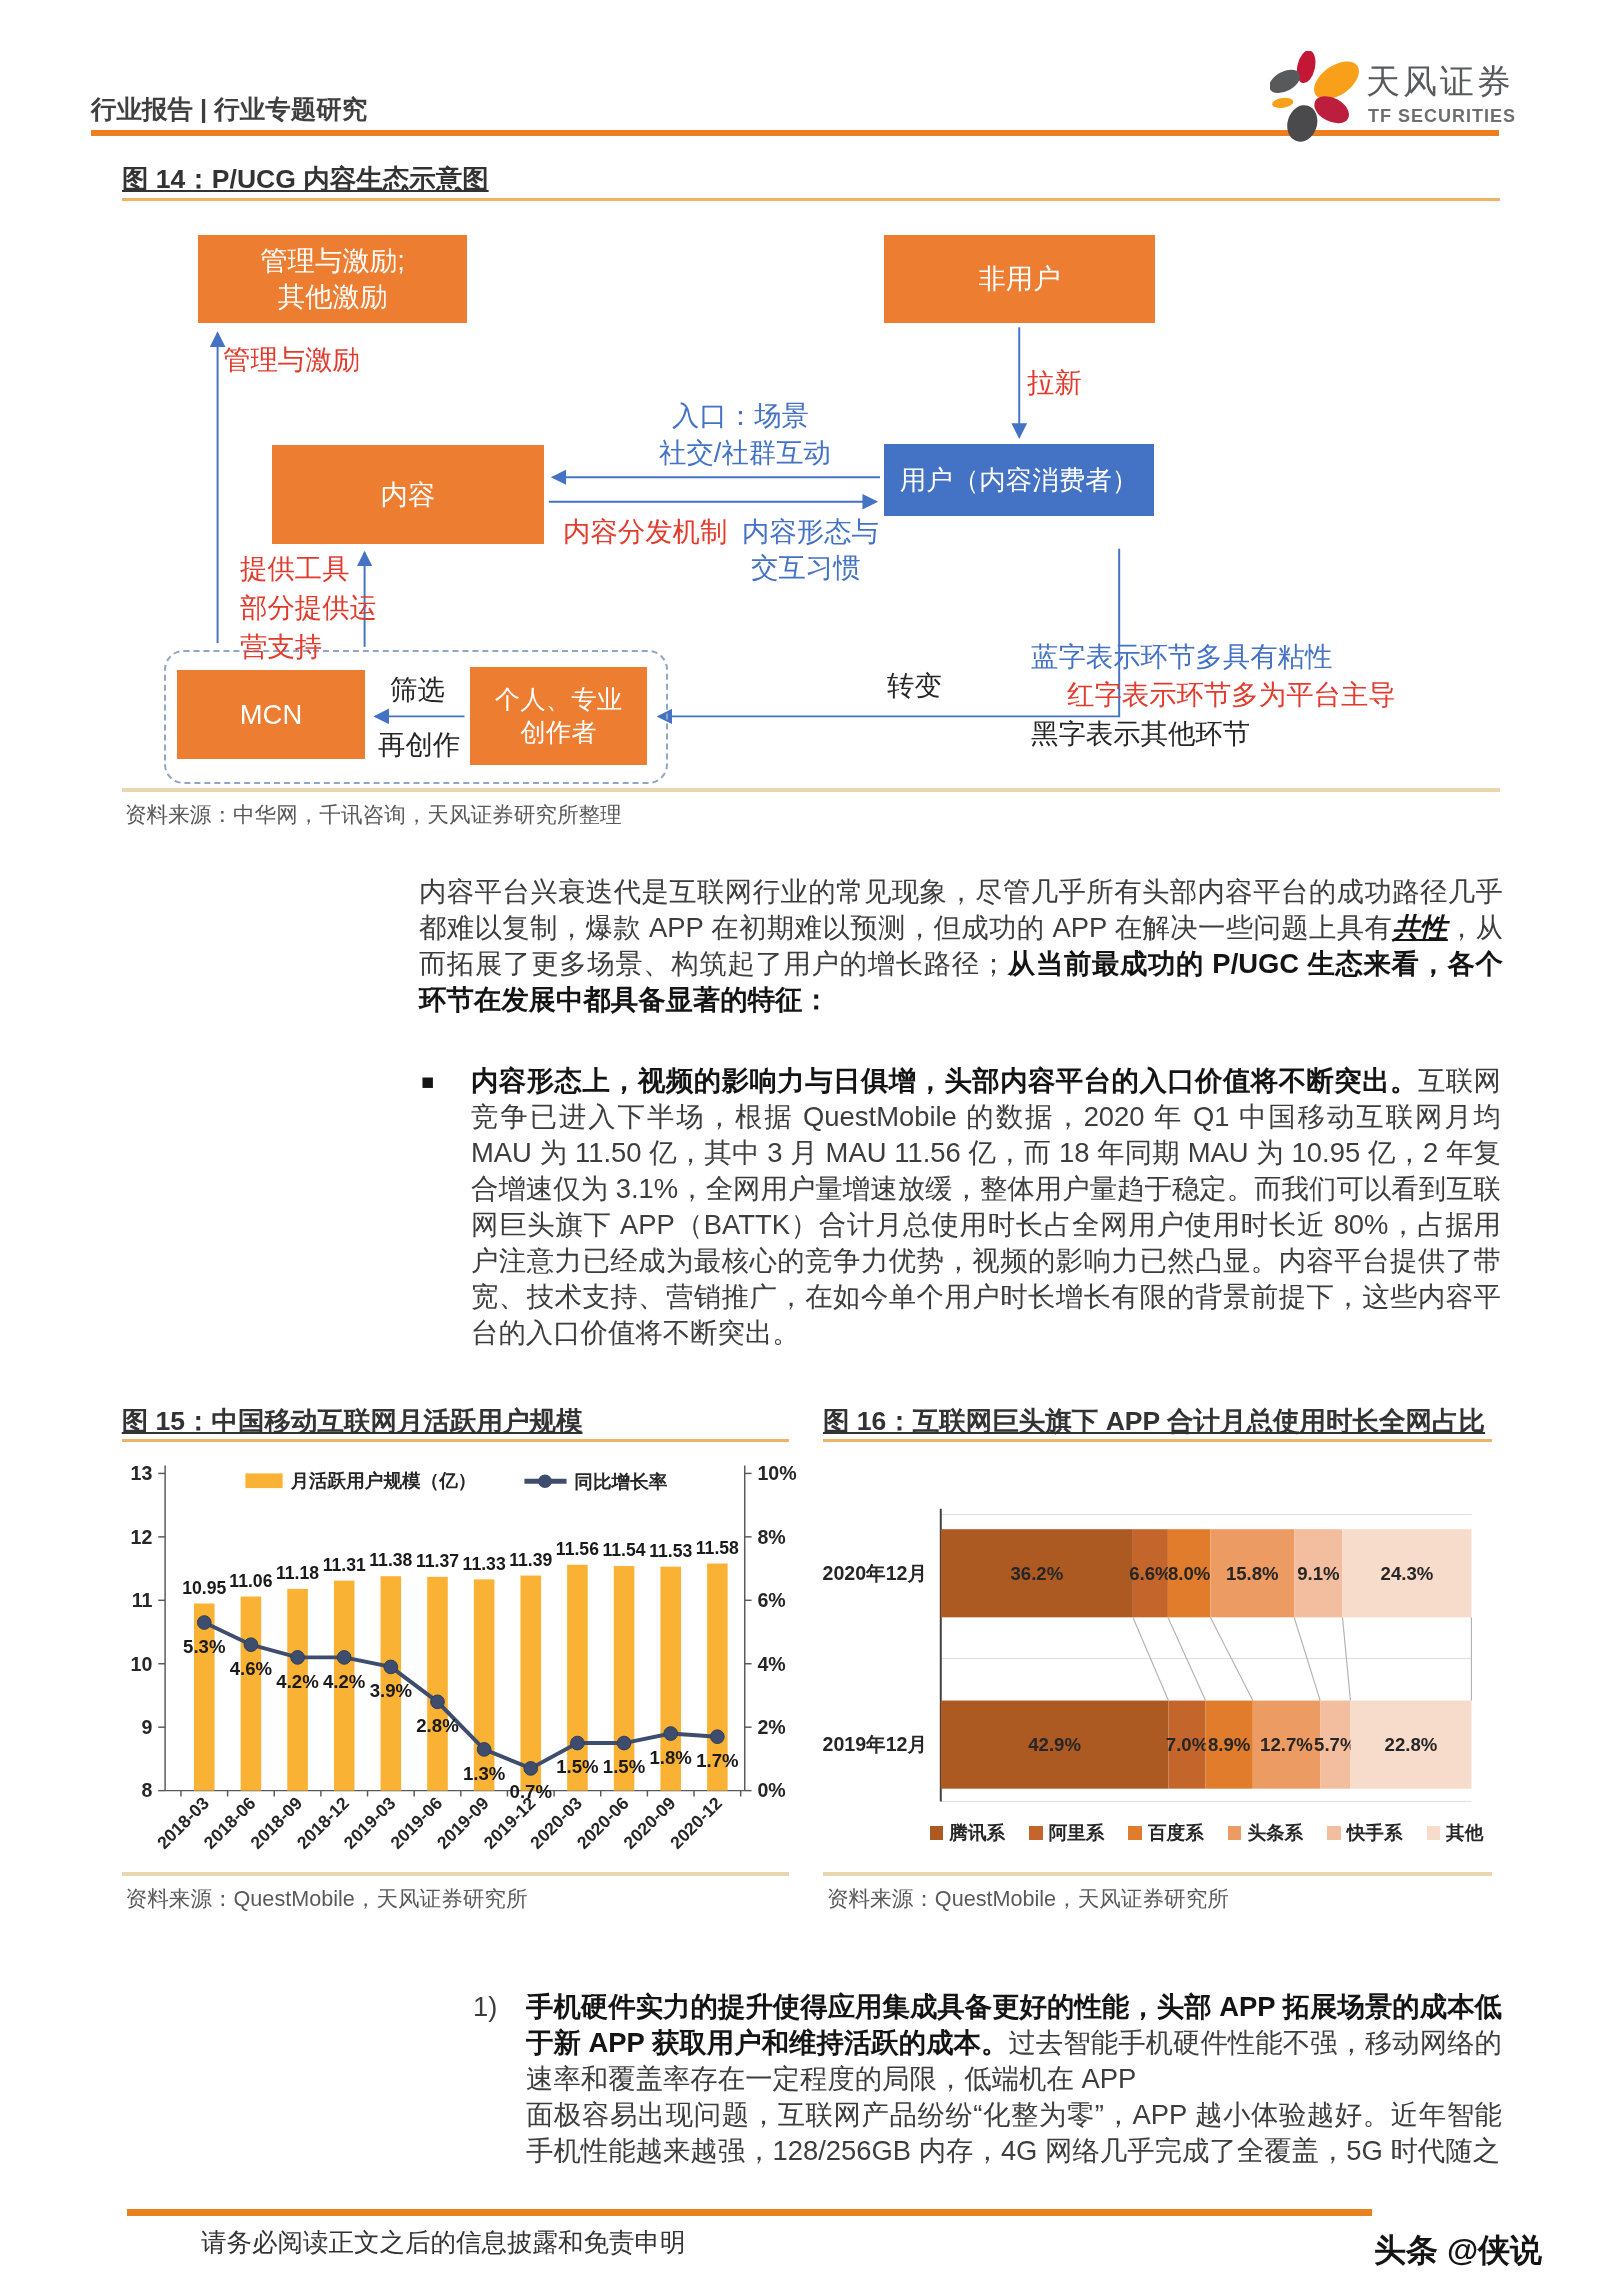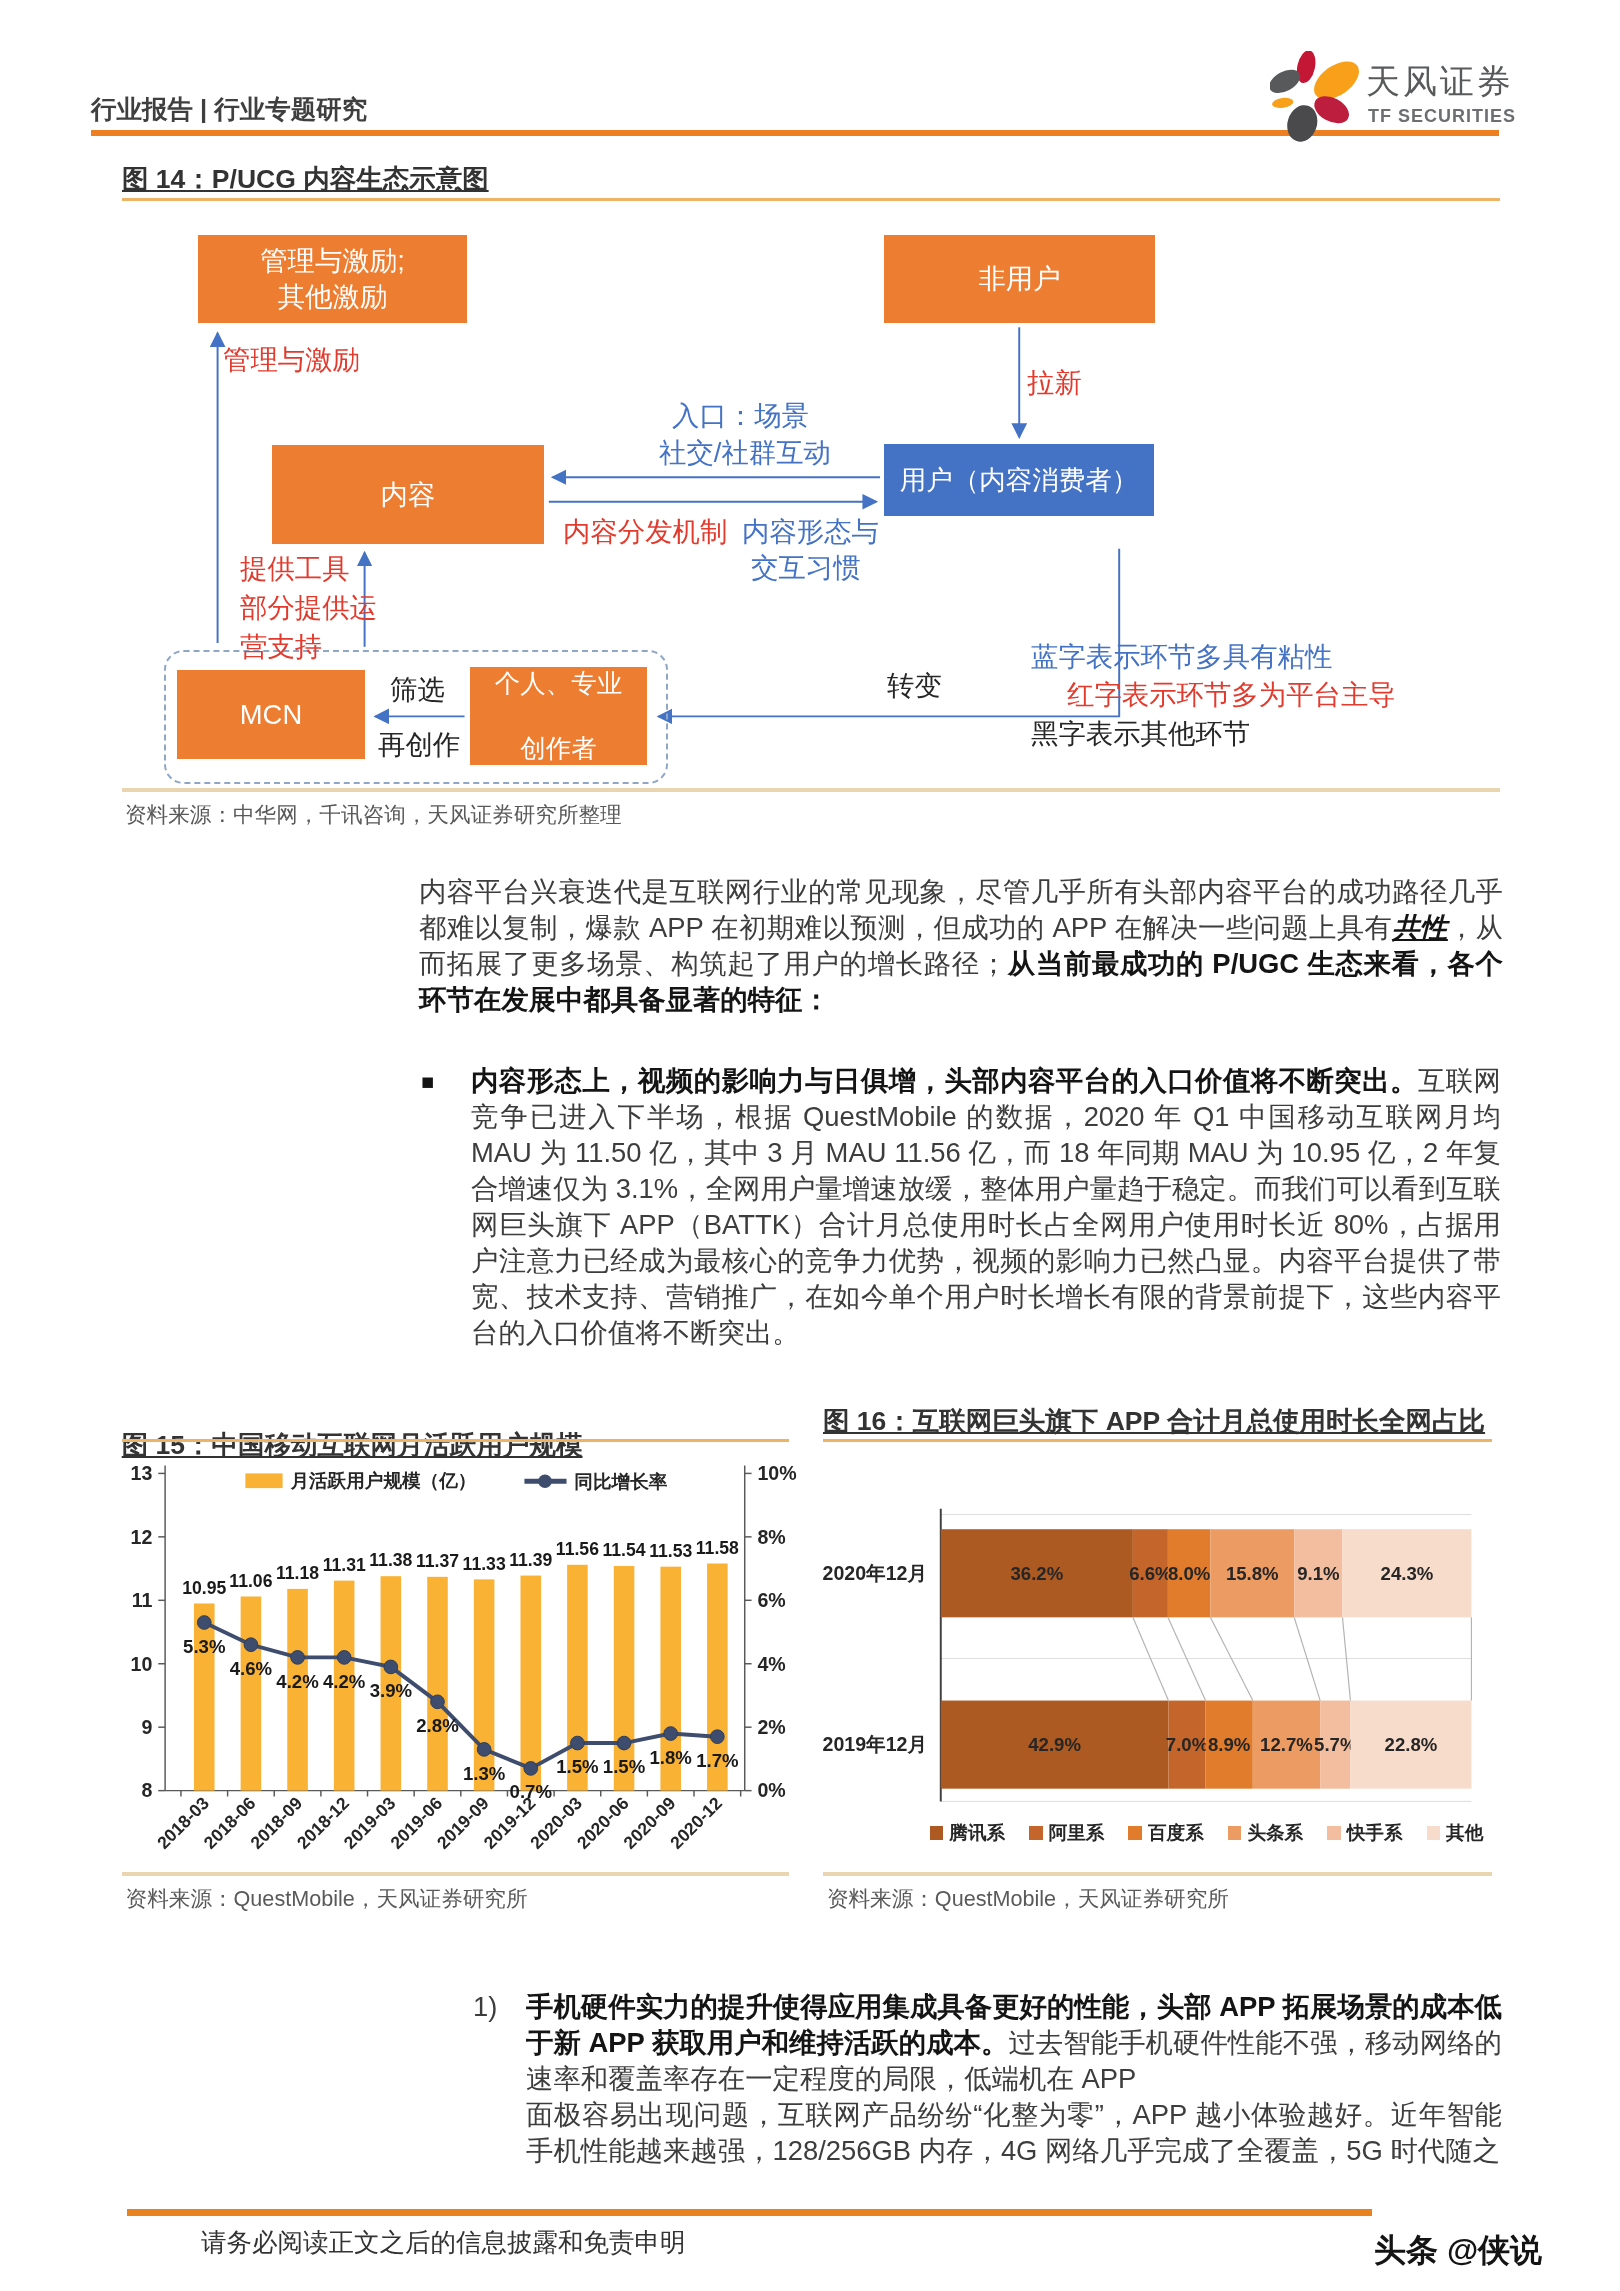--- a/index.html
+++ b/index.html
@@ -79,21 +79,21 @@
   <div class="obox" style="left:272px;top:445px;width:272px;height:99px;">
     <span>内容</span>
   </div>
   <div class="bbox" style="left:884px;top:444px;width:270px;height:72px;">
     <span>用户（内容消费者）</span>
   </div>
   <div class="dashedbox" style="left:164px;top:650px;width:500px;height:130px;"></div>
   <div class="obox" style="left:177px;top:670px;width:188px;height:89px;">
     <span>MCN</span>
   </div>
-  <div class="obox" style="left:470px;top:667px;width:177px;height:98px;font-size:25.5px;line-height:33px;justify-content:space-between;">
+  <div class="obox" style="left:470px;top:667px;width:177px;height:98px;font-size:25.5px;line-height:33px;">
     <span>个人、专业</span>
     <span>创作者</span>
   </div>
 
   <div class="lbl red" style="left:223px;top:342px;">管理与激励</div>
   <div class="lbl red" style="left:1027px;top:365px;">拉新</div>
   <div class="lbl blue" style="left:672px;top:398px;">入口：场景</div>
   <div class="lbl blue" style="left:659px;top:435px;">社交/社群互动</div>
   <div class="lbl red" style="left:563px;top:514px;">内容分发机制</div>
   <div class="lbl blue" style="left:742px;top:514px;">内容形态与</div>
@@ -110,21 +110,21 @@
 
   <div class="tanline" style="left:122px;top:788px;width:1378px;"></div>
   <div class="src" style="left:125px;top:800px;">资料来源：中华网，千讯咨询，天风证券研究所整理</div>
 
   <div class="para" style="left:419px;top:874px;width:1084px;"><span>内容平台兴衰迭代是互联网行业的常见现象，尽管几乎所有头部内容平台的成功路径几乎都难以复制，爆款 APP 在初期难以预测，但成功的 APP 在解决一些问题上具有</span><span class="b i u">共性</span><span>，从而拓展了更多场景、构筑起了用户的增长路径；</span><span class="b">从当前最成功的 P/UGC 生态来看，各个环节在发展中都具备显著的特征：</span></div>
 
   <div class="abs" style="left:421px;top:1069px;font-size:21.6px;color:#141414;">■</div>
   <div class="para" style="left:471px;top:1063px;width:1030px;"><span class="b">内容形态上，视频的影响力与日俱增，头部内容平台的入口价值将不断突出。</span><span>互联网竞争已进入下半场，根据 QuestMobile 的数据，2020 年 Q1 中国移动互联网月均 MAU 为 11.50 亿，其中 3 月 MAU 11.56 亿，而 18 年同期 MAU 为 10.95 亿，2 年复合增速仅为 3.1%，全网用户量增速放缓，整体用户量趋于稳定。而我们可以看到互联网巨头旗下 APP（BATTK）合计月总使用时长占全网用户使用时长近 80%，占据用户注意力已经成为最核心的竞争力优势，视频的影响力已然凸显。内容平台提供了带宽、技术支持、营销推广，在如今单个用户时长增长有限的背景前提下，这些内容平台的入口价值将不断突出。</span></div>
 
   <div class="abs" style="left:108px;top:1400px;width:686px;height:523px;">
-    <div class="figtitle" style="left:13.7px;top:2.9px;margin-top:24px;">图 15：中国移动互联网月活跃用户规模</div>
+    <div class="figtitle" style="left:13.7px;top:2.9px;">图 15：中国移动互联网月活跃用户规模</div>
     <div class="titleline" style="left:13.7px;top:39px;width:667px;"></div>
     <svg id="c15svg" class="abs" style="left:0;top:46px;overflow:visible;" width="686" height="421" viewBox="0 0 700 430">
         <line x1="58" y1="20" x2="58" y2="352" stroke="#595959" stroke-width="1.5"></line>
         <line x1="650" y1="20" x2="650" y2="352" stroke="#595959" stroke-width="1.5"></line>
         <line x1="58" y1="352" x2="650" y2="352" stroke="#595959" stroke-width="1.5"></line>
         <line x1="51" y1="28" x2="58" y2="28" stroke="#595959" stroke-width="1.5"></line>
         <text x="45" y="35" font-size="20" text-anchor="end" font-weight="bold" fill="#262626">13</text>
         <line x1="51" y1="92.80000000000001" x2="58" y2="92.80000000000001" stroke="#595959" stroke-width="1.5"></line>
         <text x="45" y="99.80000000000001" font-size="20" text-anchor="end" font-weight="bold" fill="#262626">12</text>
         <line x1="51" y1="157.60000000000002" x2="58" y2="157.60000000000002" stroke="#595959" stroke-width="1.5"></line>

